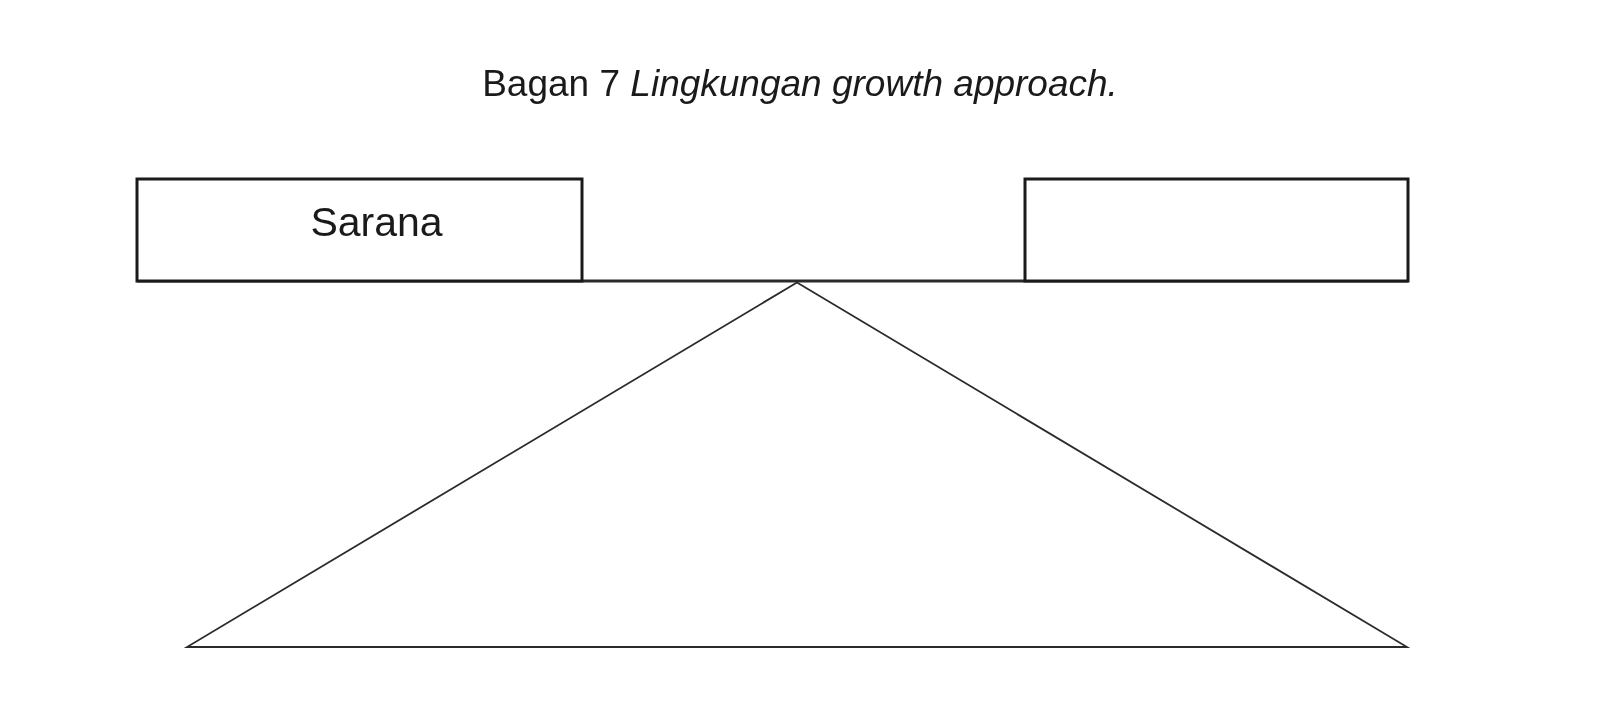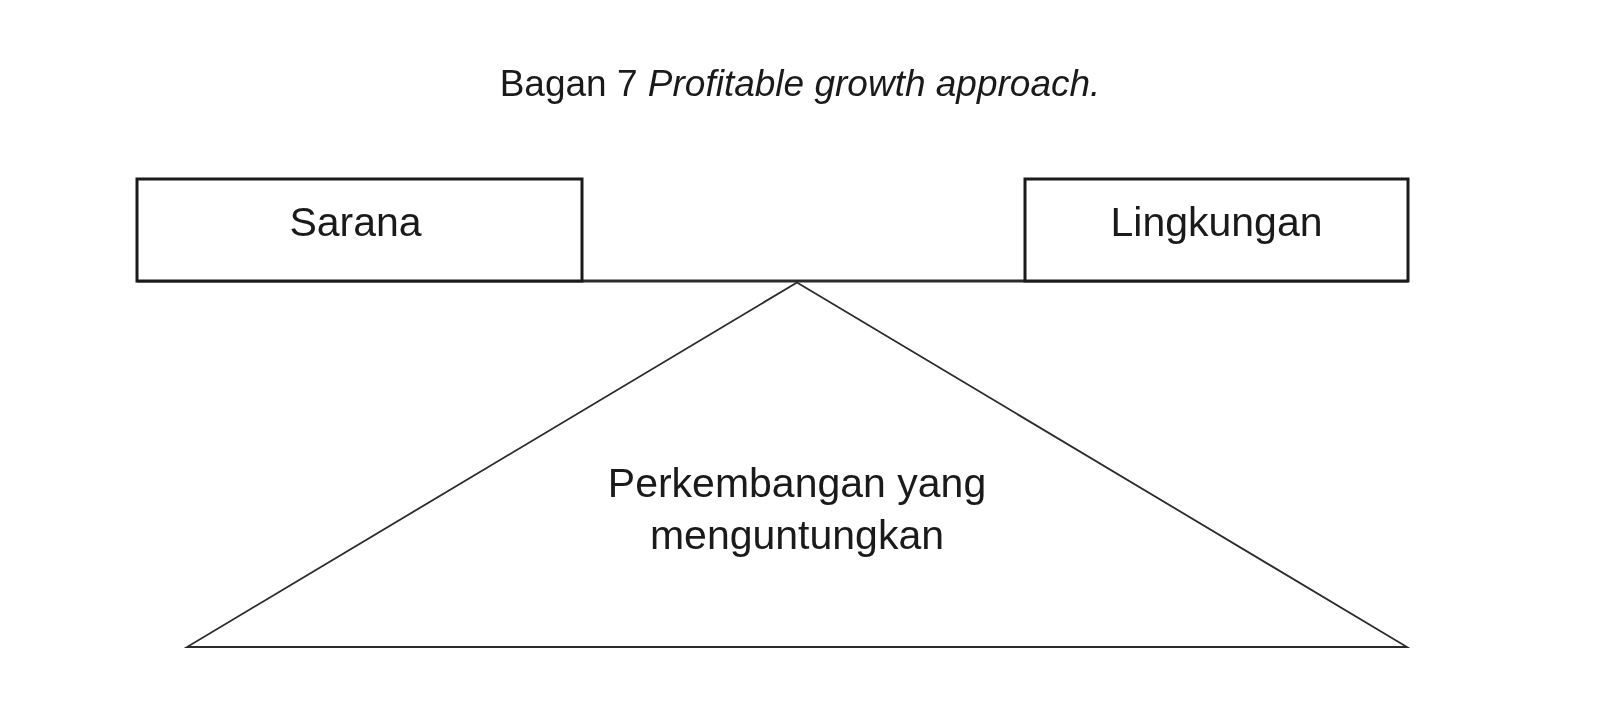--- a/index.html
+++ b/index.html
@@ -44,21 +44,21 @@
     position: absolute;
     display: flex;
     align-items: center;
     justify-content: center;
     padding-bottom: 16px;
     box-sizing: border-box;
     font-size: 41px;
     color: #1a1a1a;
   }
   .box-label.sarana {
-    left: 133px;
+    left: 154px;
     top: 179px;
     width: 445px;
     height: 102px;
   }
   .box-label.lingkungan {
     left: 1025px;
     top: 179px;
     width: 383px;
     height: 102px;
   }
@@ -72,36 +72,29 @@
     line-height: 52px;
     color: #1a1a1a;
   }
 </style>
 </head>
 <body>
 
 <div class="canvas">
 
   <div class="caption">
-    <span class="caption-prefix">Bagan 7</span><span class="caption-italic">Profitable growth approach.</span>
+    <span class="caption-prefix">Bagan 7</span><span class="caption-italic">Lingkungan growth approach.</span>
   </div>
 
   <svg class="shapes-layer" viewBox="0 0 1600 715">
     <line x1="137" y1="281" x2="1408" y2="281" stroke-width="3" fill="none" stroke="#2b2b2b"></line>
     <rect x="137" y="179" width="445" height="102" fill="#ffffff" stroke-width="3" stroke="#1a1a1a"></rect>
     <rect x="1025" y="179" width="383" height="102" fill="#ffffff" stroke-width="3" stroke="#1a1a1a"></rect>
     <polygon points="797,282.5 187,647 1407,647" fill="#ffffff" stroke-width="1.8" stroke="#2b2b2b"></polygon>
   </svg>
 
   <div class="box-label sarana">
     <span>Sarana</span>
   </div>
 
-  <div class="box-label lingkungan">
-    <span>Lingkungan</span>
-  </div>
 
-  <div class="triangle-label">
-    <div>Perkembangan yang</div>
-    <div>menguntungkan</div>
-  </div>
 
 </div>
 
 </body></html>

